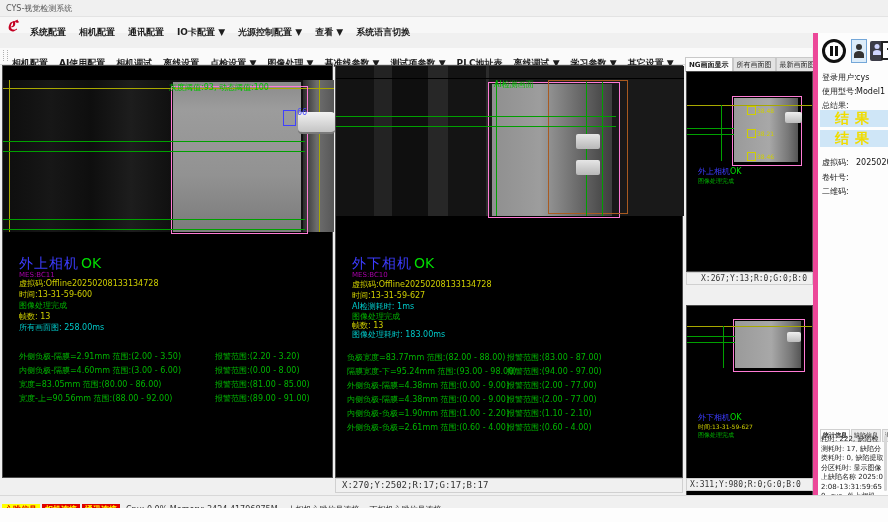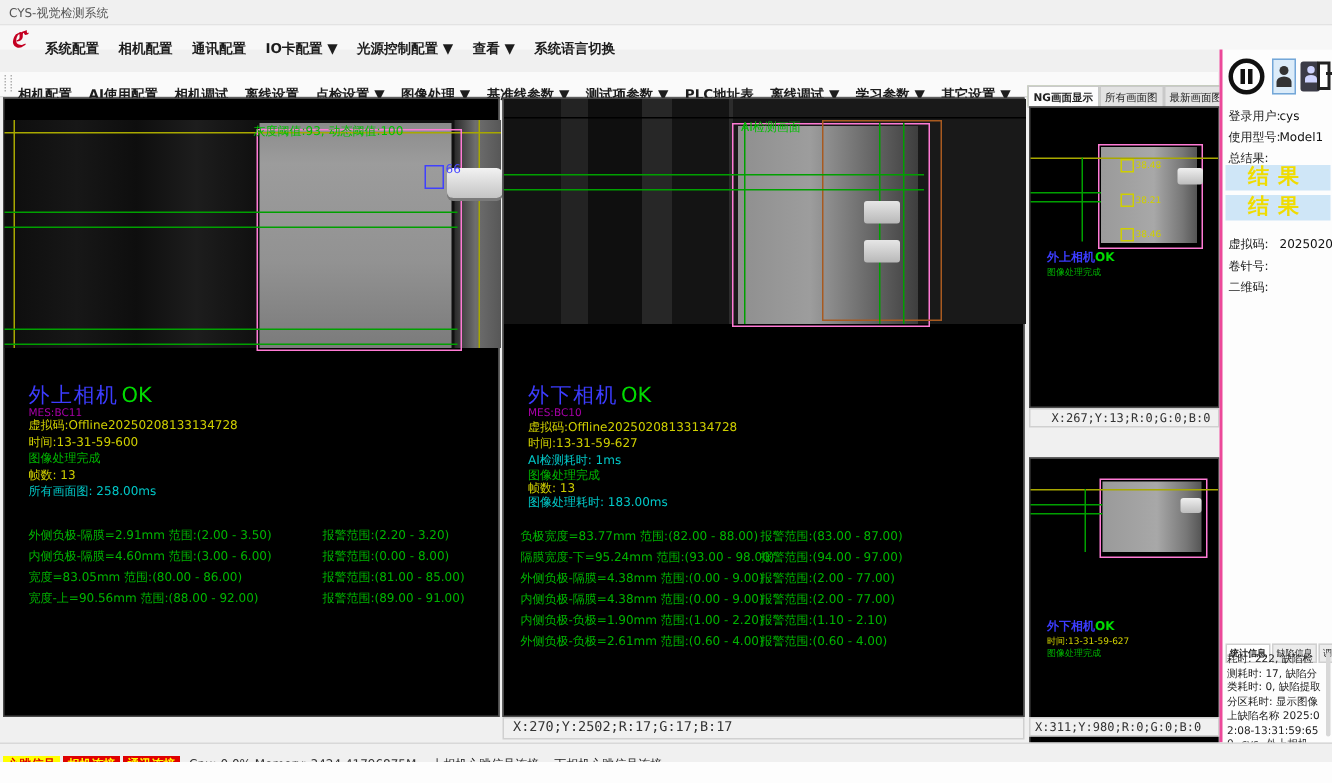--- a/index.html
+++ b/index.html
@@ -79,33 +79,33 @@
   #thumbtabs{left:685px;top:57px;width:128px;height:14px;background:#4d7c0f;white-space:nowrap;}
   .thumbtab{display:inline-block;font-size:7px;color:#222;padding:2px 3px;border:1px solid #c9c9c9;border-bottom:none;background:#e3e3e3;vertical-align:top;}
   .thumbtab.sel{background:#fdfdfd;font-weight:bold;}
   .thumb{background:#000;border:1px solid #4a4a4a;box-sizing:border-box;}
   #thumb1{left:686px;top:71px;width:127px;height:201px;}
   #thumb2{left:686px;top:285px;width:127px;height:193px;margin-top:20px;}
   #coord-t1{left:686px;top:272px;width:127px;height:13px;font-size:8px;line-height:11px;padding-left:14px;}
   #coord-t2{left:686px;top:478px;width:127px;height:13px;font-size:8px;line-height:11px;padding-left:3px;}
   .thumb-img{position:absolute;background:linear-gradient(90deg,#9a9a9a,#a8a8a8 55%,#777 85%,#555);}
   .thumb-conn{position:absolute;border-radius:2px;background:linear-gradient(180deg,#efefef,#bdbdbd);}
-  .thumb-cap{position:absolute;font-size:8px;font-weight:bold;color:#3c3cff;white-space:nowrap;}
+  .thumb-cap{position:absolute;font-size:8px;font-weight:normal;color:#3c3cff;white-space:nowrap;}
   .thumb-cap .ok{color:#00dc00;}
   .thumb-sub{position:absolute;font-size:6px;white-space:nowrap;}
   .markers{position:absolute;left:0;top:0;width:100%;height:100%;}
   .marker{position:absolute;white-space:nowrap;}
   .marker-box{display:inline-block;width:7px;height:7px;border:1px solid #cfcf00;vertical-align:middle;}
   .marker-label{font-size:6px;color:#cfcf00;vertical-align:middle;margin-left:1px;}
   #thumb1 .marker:nth-of-type(1){left:60px;top:28px;}
   #thumb1 .marker:nth-of-type(2){left:60px;top:51px;}
   #thumb1 .marker:nth-of-type(3){left:60px;top:74px;}
 
   
-  #panel{left:813px;top:33px;width:75px;height:462px;background:#fdfdfd;border-left:2px solid #ec4899;box-sizing:border-box;}
+  #panel{left:813px;top:33px;width:75px;height:462px;background:#fdfdfd;border-left:5px solid #ec4899;box-sizing:border-box;}
   .pbtn{position:absolute;cursor:pointer;}
   #btn-pause{left:4px;top:6px;width:24px;height:24px;border:3px solid #111;border-radius:50%;background:#fff;box-sizing:border-box;}
   #btn-pause .bar{position:absolute;top:4px;width:3px;height:10px;background:#111;}
   #btn-pause .bar.b1{left:5px;} #btn-pause .bar.b2{left:10px;}
   #btn-user{left:33px;top:6px;width:16px;height:24px;background:#dcecf9;border:1px solid #74a7d8;box-sizing:border-box;}
   #btn-badge{left:52px;top:8px;width:13px;height:20px;background:#3c3c48;border-radius:2px;}
   #btn-exit{left:63px;top:7px;width:13px;height:22px;}
   .person-head{position:absolute;left:50%;transform:translateX(-50%);border-radius:50%;}
   .person-body{position:absolute;left:50%;transform:translateX(-50%);border-radius:50% 50% 0 0;}
   #btn-user .person-head{top:4px;width:6px;height:6px;background:#333;}

